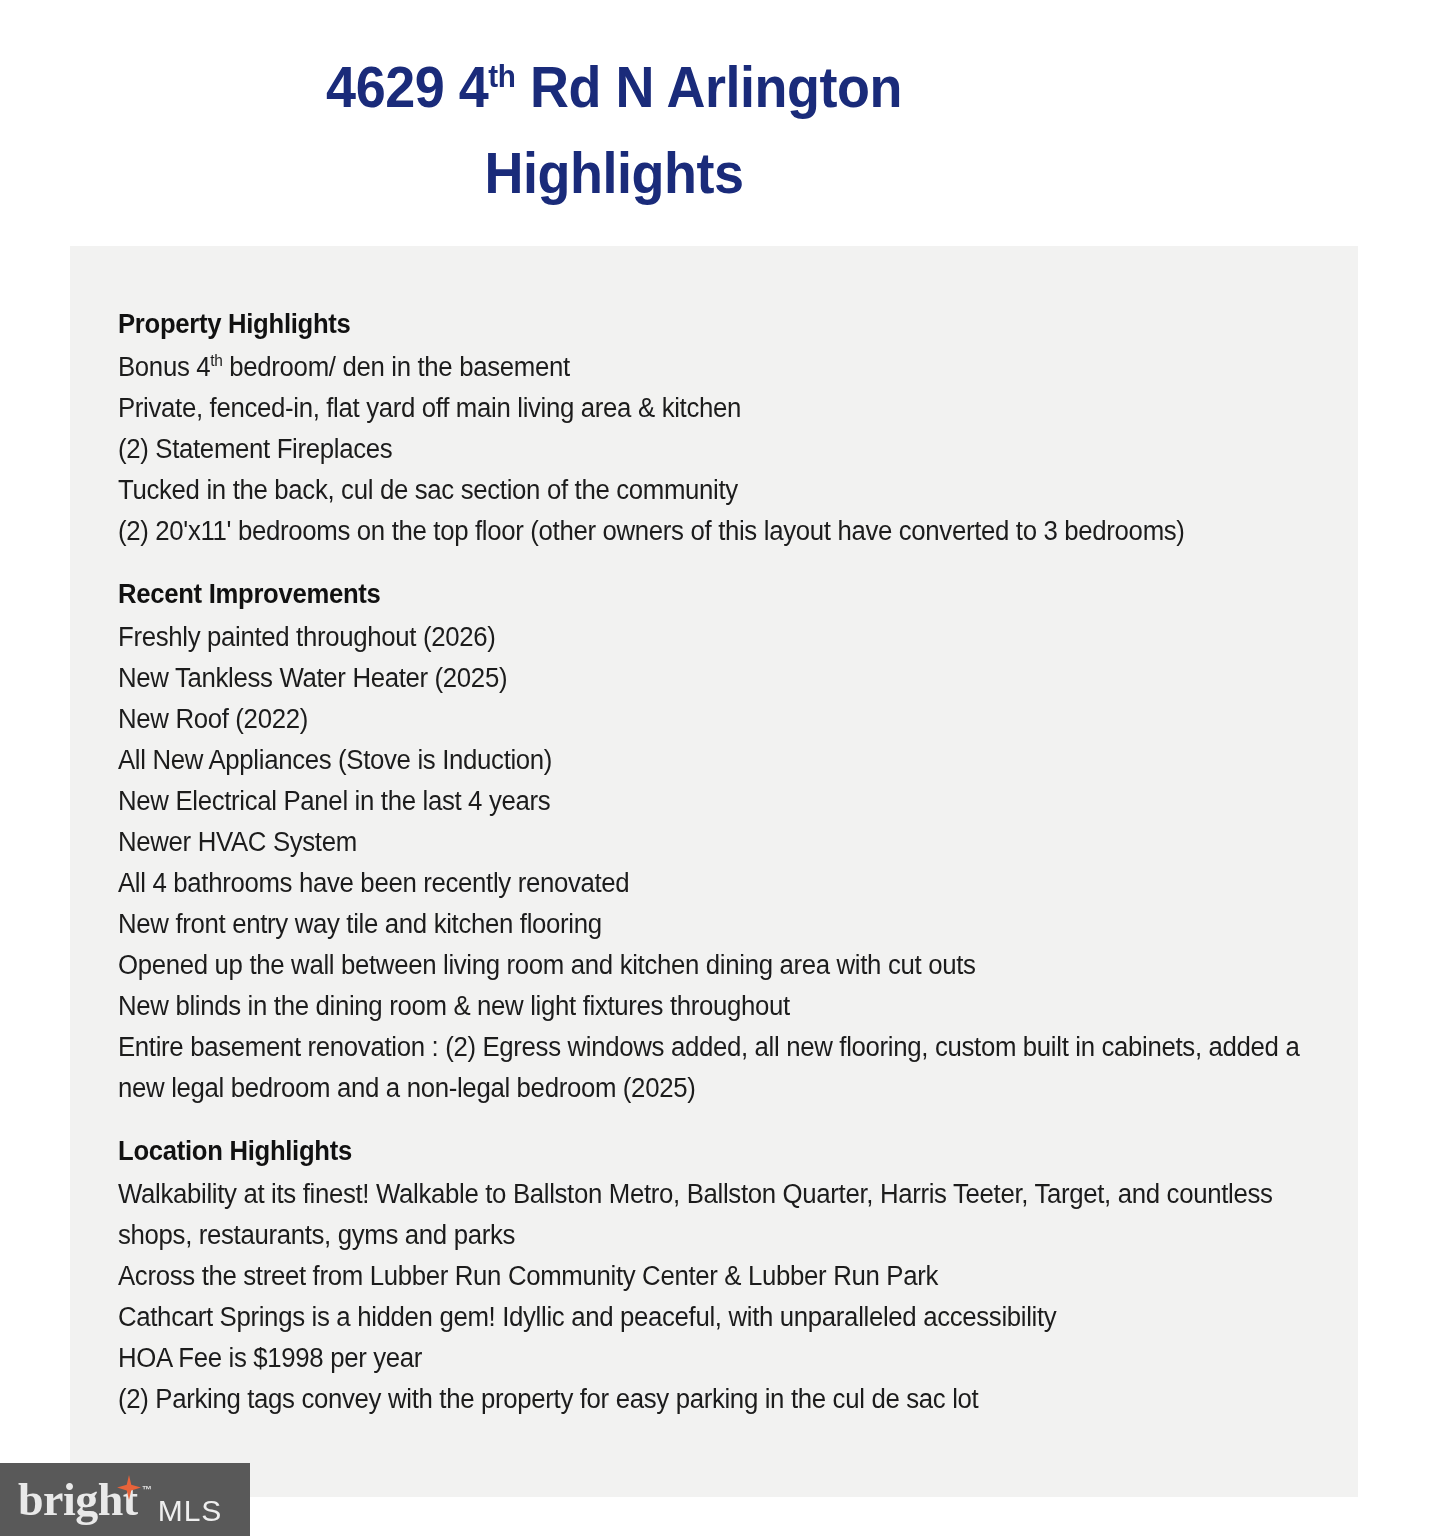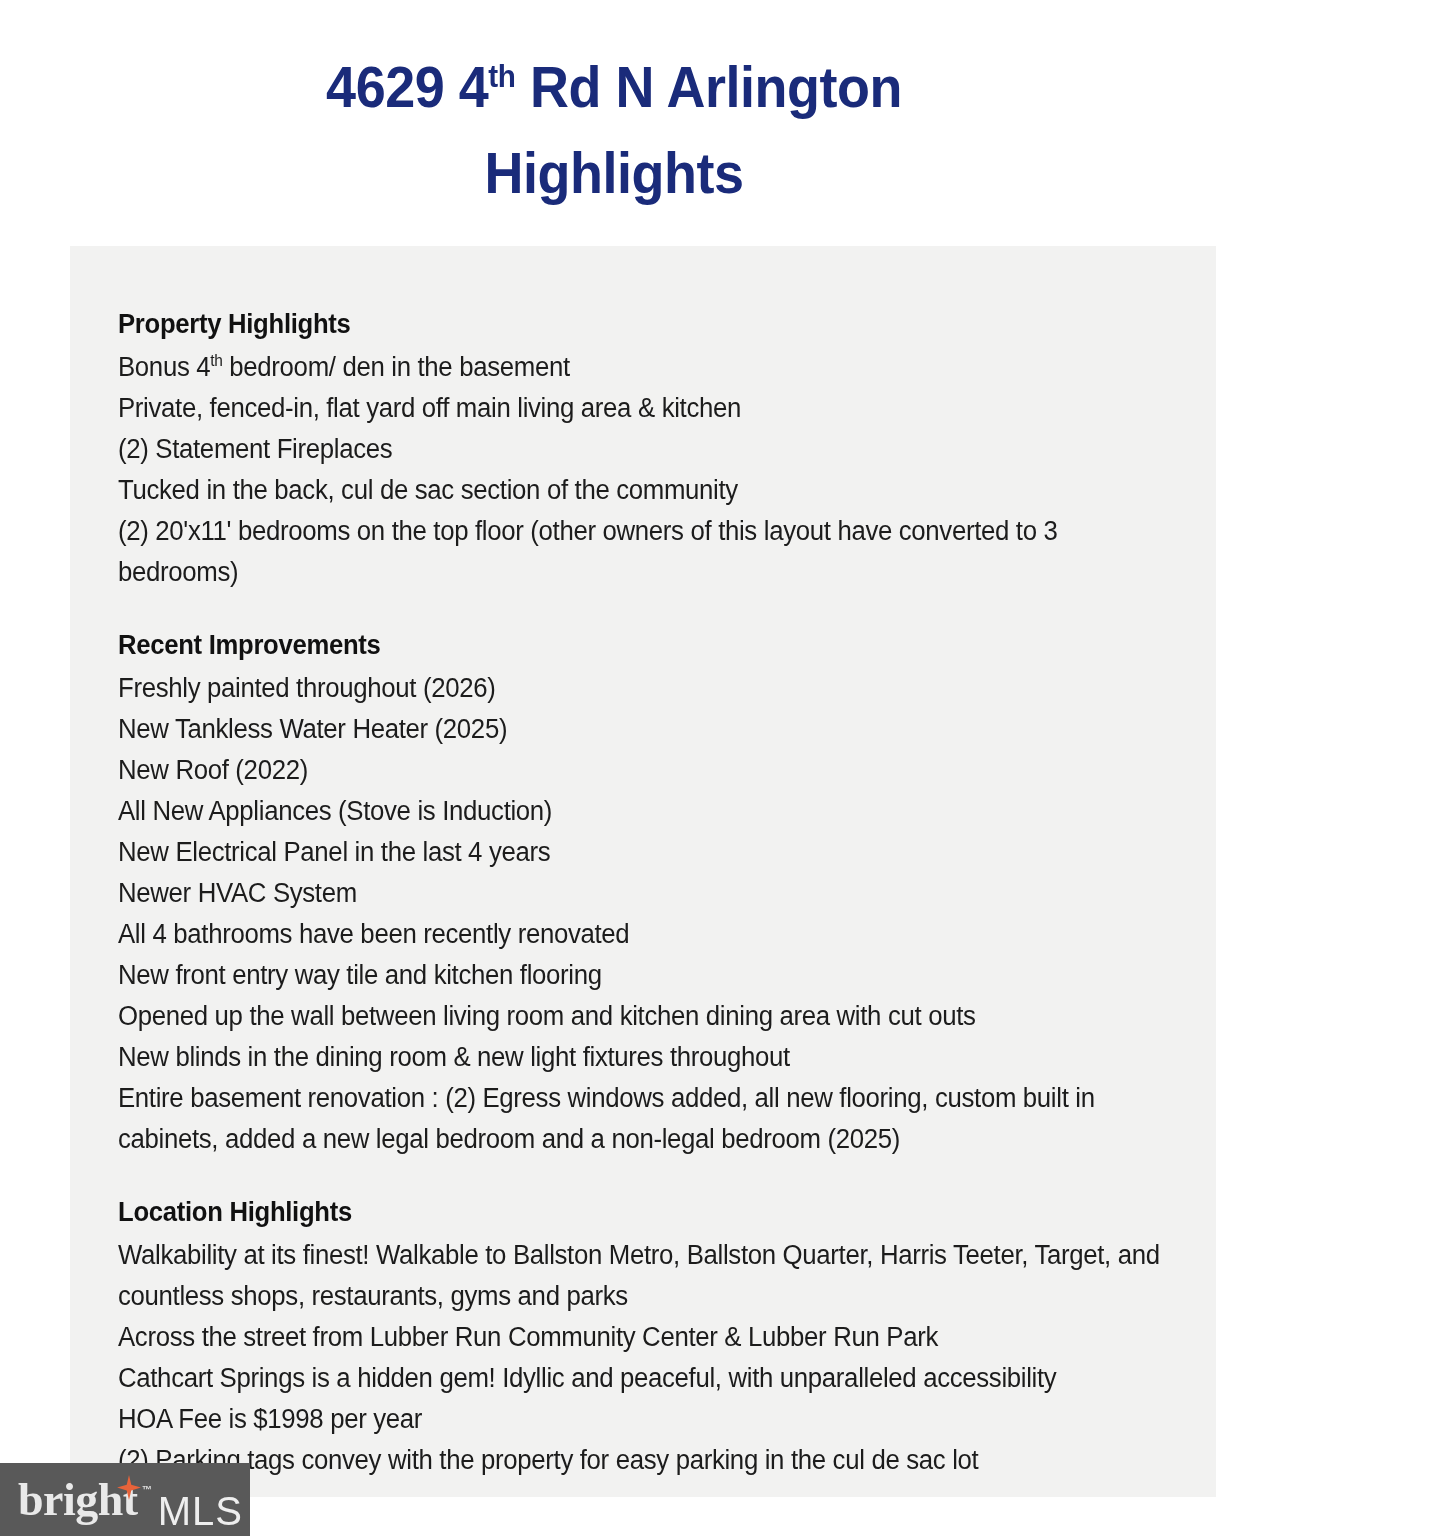--- a/index.html
+++ b/index.html
@@ -51,32 +51,32 @@
     transform: scaleX(0.93);
     transform-origin: center center;
     margin: 0;
   }
 
   
   .panel {
     position: absolute;
     left: 70px;
     top: 246px;
-    width: 1146px;
+    width: 1288px;
     height: 1251px;
     background: #f2f2f1;
     box-sizing: border-box;
     padding: 58px 0 0 48px;
   }
 
   .section {
     margin-bottom: 0;
   }
   .section + .section {
-    margin-top: 32px;
+    margin-top: 22px;
   }
 
   .section-heading {
     font-family: "Liberation Sans", sans-serif;
     font-weight: bold;
     font-size: 27px;
     line-height: 41px;
     color: #111111;
     letter-spacing: -0.3px;
     transform: scaleX(0.95);
@@ -139,21 +139,21 @@
     top: -10px;
     font-family: "Liberation Sans", sans-serif;
     font-weight: bold;
     font-size: 10px;
     color: #e0e0e0;
     letter-spacing: 0;
   }
   .wm-mls {
     font-family: "Liberation Sans", sans-serif;
     font-weight: normal;
-    font-size: 40px;
+    font-size: 30px;
     line-height: 30px;
     color: #eeeeee;
     letter-spacing: 1px;
     margin-left: 20px;
     align-self: flex-end;
     padding-bottom: 10px;
   }
 </style>
 </head>
 <body>

